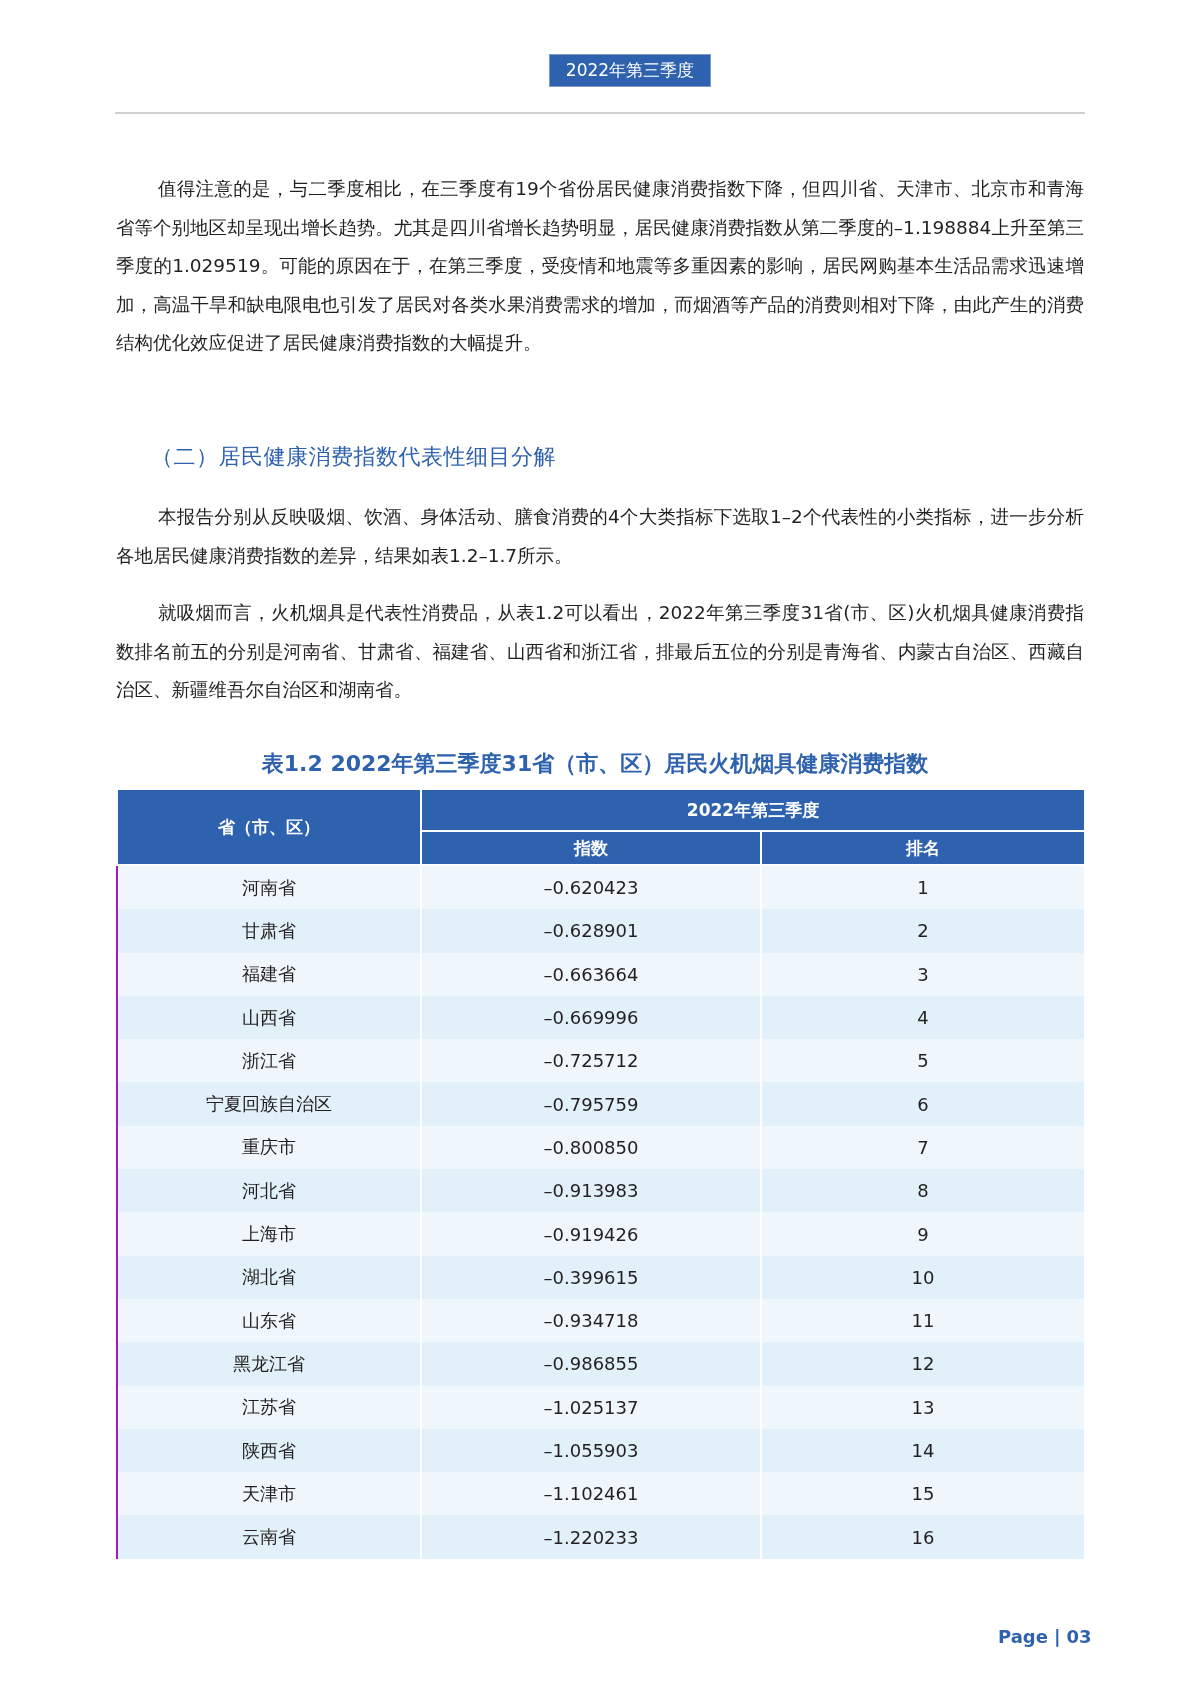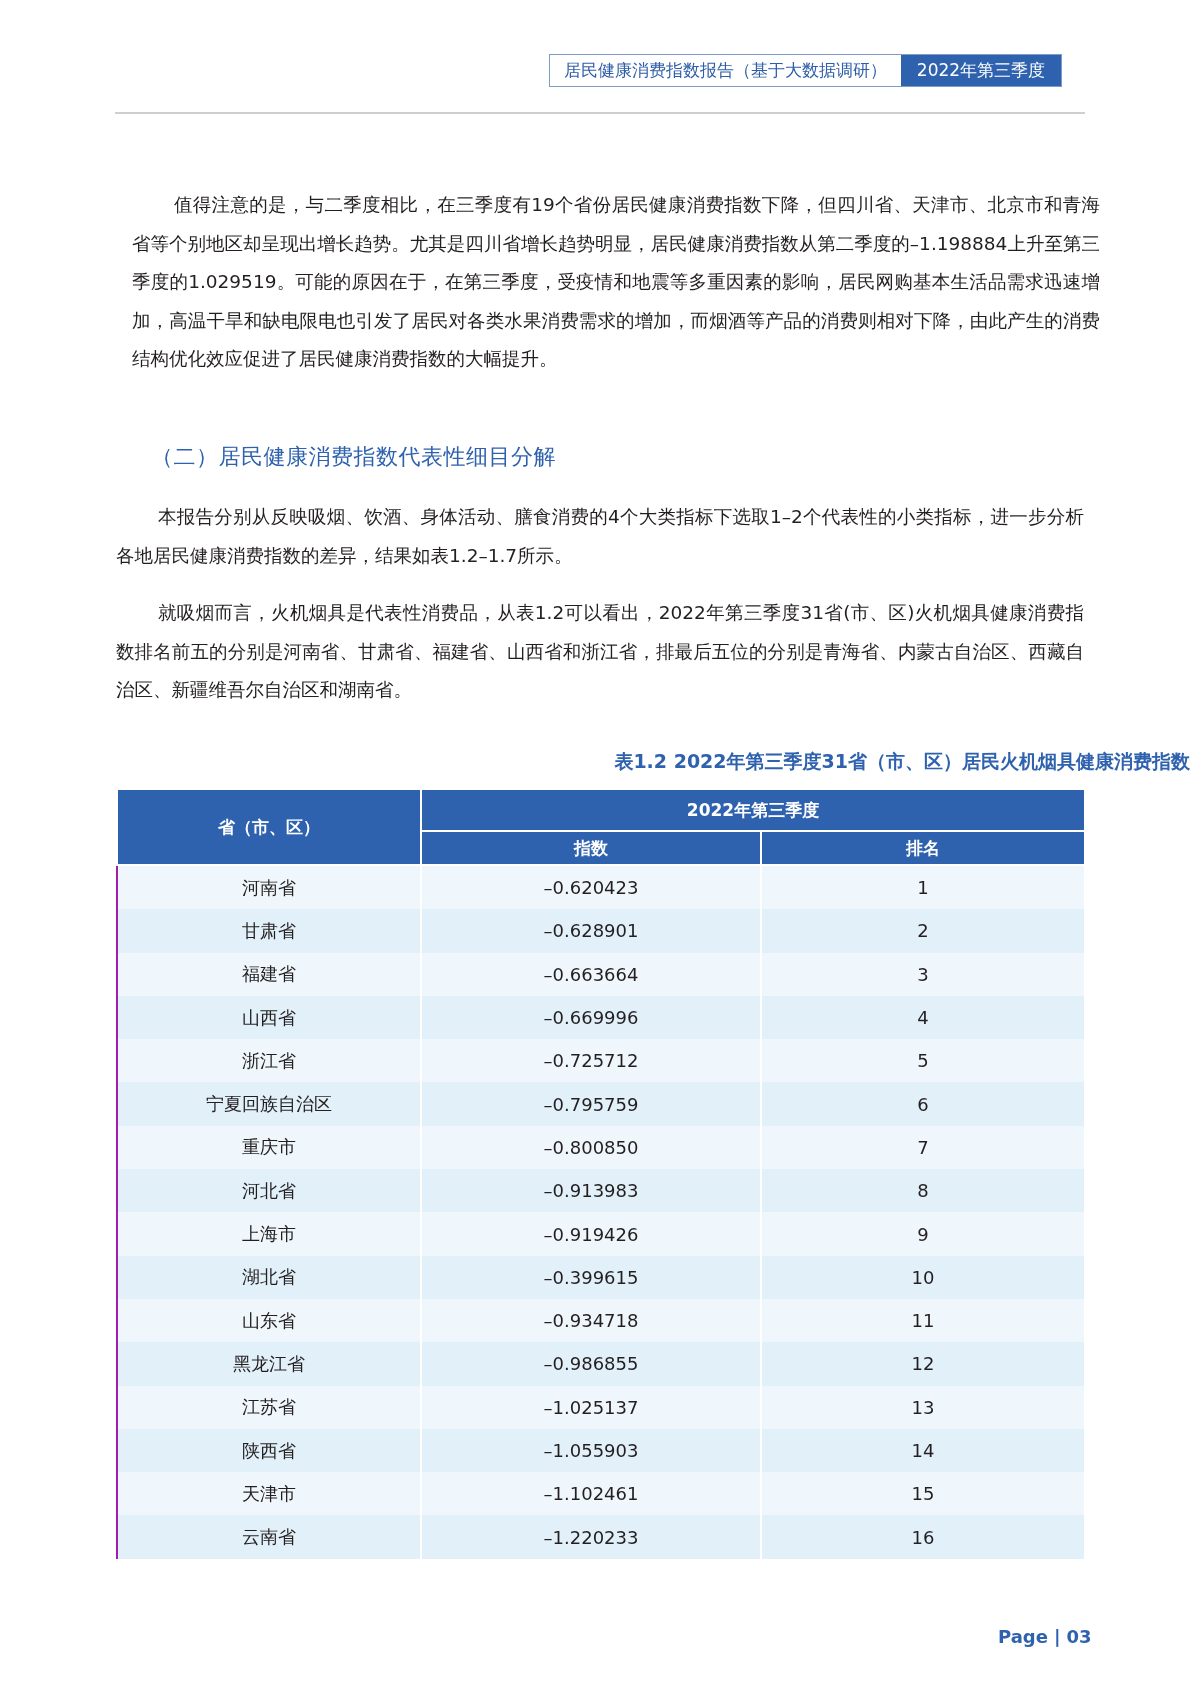--- a/index.html
+++ b/index.html
@@ -9,45 +9,44 @@
            border:1px solid #7f9cc9;box-sizing:border-box;}
   .hdr-title{background:#fff;color:#2f5ea8;font-size:17px;line-height:31px;
              padding:0 14px;white-space:nowrap;}
   .hdr-period{background:#2f62ae;color:#fff;font-size:17px;line-height:31px;
               padding:0 14px;white-space:nowrap;width:132px;text-align:center;}
   .divider{position:absolute;left:115px;top:112px;width:970px;height:2px;background:#cfcfcf;}
   .para{position:absolute;left:116px;width:968px;font-size:18.5px;line-height:38.5px;
         text-indent:42px;text-align:justify;color:#231f20;}
   .section-title{position:absolute;left:151px;top:442px;font-size:22px;font-weight:normal;
                  color:#2f62ae;letter-spacing:0.5px;}
-  .table-caption{position:absolute;left:0;width:1190px;top:749px;text-align:right;
-                 font-size:19px;font-weight:bold;color:#2f62ae;}
+  .table-caption{position:absolute;left:0;width:1190px;top:749px;text-align:center;
+                 font-size:22px;font-weight:bold;color:#2f62ae;}
   table.data{position:absolute;left:116px;top:788px;width:968px;border-collapse:collapse;
              table-layout:fixed;font-size:18px;}
   table.data th{background:#2f62ae;color:#fff;font-weight:bold;font-size:17px;
                 border:2px solid #ffffff;padding:0;text-align:center;}
   table.data th.span-top{height:40px;}
   table.data th.sub{height:32px;margin-top:28px;}
   table.data th.rowhead{height:74px;}
   table.data td{text-align:center;height:43.3px;padding:0;border-left:2px solid #a21caf;border-right:2px solid #fff;color:#231f20;}
   table.data tr.odd td{background:#f0f7fc;}
   table.data tr.even td{background:#e2f0f9;}
   .footer{position:absolute;left:998px;top:1626px;font-size:18px;color:#2f62ae;font-weight:bold;}
   .footer .sep{display:inline-block;margin:0 6px;}
 </style>
 </head>
 <body>
 
 <div class="hdr-box">
-  <div class="hdr-title">居民健康消费指数报告（基于大数据调研）</div>
   <div class="hdr-period">2022年第三季度</div>
 </div>
 <div class="divider"></div>
 
-<p class="para" style="top:170px;margin:16px;">值得注意的是，与二季度相比，在三季度有19个省份居民健康消费指数下降，但四川省、天津市、北京市和青海省等个别地区却呈现出增长趋势。尤其是四川省增长趋势明显，居民健康消费指数从第二季度的–1.198884上升至第三季度的1.029519。可能的原因在于，在第三季度，受疫情和地震等多重因素的影响，居民网购基本生活品需求迅速增加，高温干旱和缺电限电也引发了居民对各类水果消费需求的增加，而烟酒等产品的消费则相对下降，由此产生的消费结构优化效应促进了居民健康消费指数的大幅提升。</p>
+<p class="para" style="top:170px;margin:0;">值得注意的是，与二季度相比，在三季度有19个省份居民健康消费指数下降，但四川省、天津市、北京市和青海省等个别地区却呈现出增长趋势。尤其是四川省增长趋势明显，居民健康消费指数从第二季度的–1.198884上升至第三季度的1.029519。可能的原因在于，在第三季度，受疫情和地震等多重因素的影响，居民网购基本生活品需求迅速增加，高温干旱和缺电限电也引发了居民对各类水果消费需求的增加，而烟酒等产品的消费则相对下降，由此产生的消费结构优化效应促进了居民健康消费指数的大幅提升。</p>
 
 <div class="section-title">（二）居民健康消费指数代表性细目分解</div>
 
 <p class="para" style="top:498px;margin:0;">本报告分别从反映吸烟、饮酒、身体活动、膳食消费的4个大类指标下选取1–2个代表性的小类指标，进一步分析各地居民健康消费指数的差异，结果如表1.2–1.7所示。</p>
 
 <p class="para" style="top:594px;margin:0;">就吸烟而言，火机烟具是代表性消费品，从表1.2可以看出，2022年第三季度31省(市、区)火机烟具健康消费指数排名前五的分别是河南省、甘肃省、福建省、山西省和浙江省，排最后五位的分别是青海省、内蒙古自治区、西藏自治区、新疆维吾尔自治区和湖南省。</p>
 
 <div class="table-caption">表1.2  2022年第三季度31省（市、区）居民火机烟具健康消费指数</div>
 
 <table class="data">

